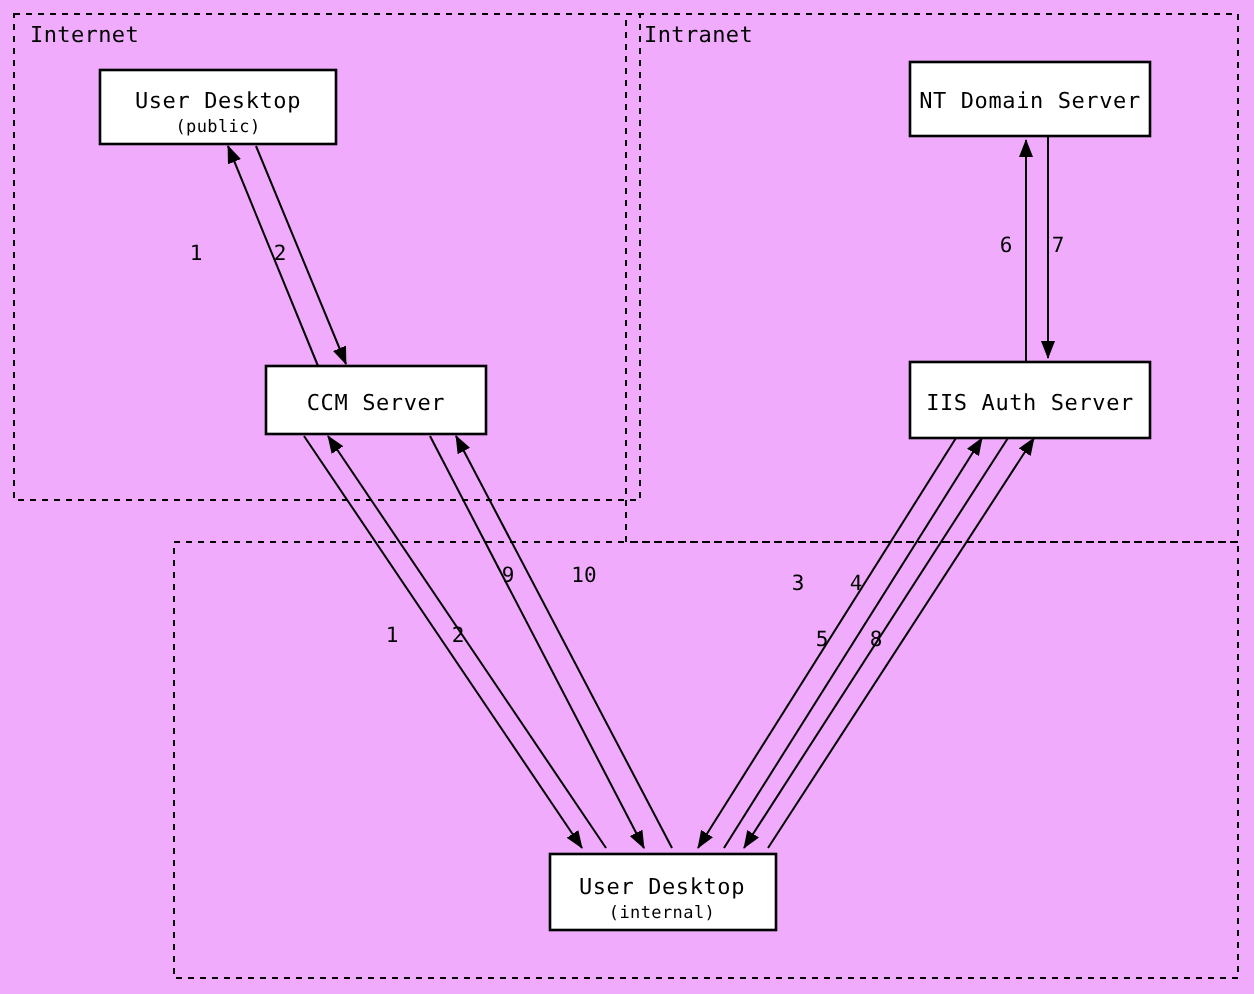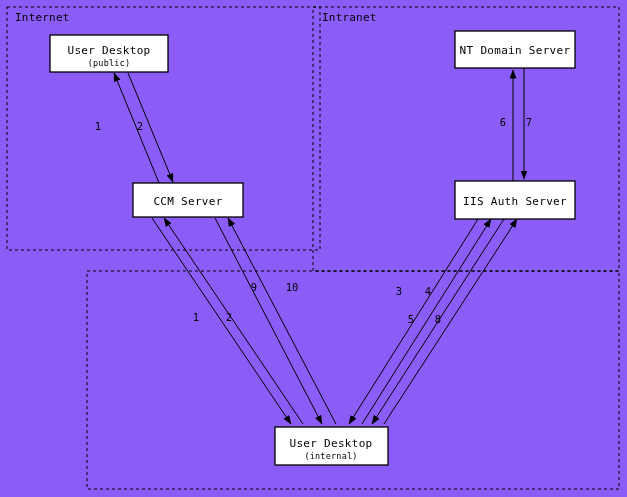--- a/index.html
+++ b/index.html
@@ -4,21 +4,21 @@
 <style>
   html, body {
     margin: 0;
     padding: 0;
     background: #ffffff;
   }
   #diagram-root {
     position: relative;
     width: 627px;
     height: 497px;
-    background: #8b5cf6;
+    background: #f0abfc;
     font-family: "DejaVu Sans Mono", "Liberation Mono", monospace;
     overflow: hidden;
   }
   svg#network-diagram {
     display: block;
     width: 627px;
     height: 497px;
   }
   .zone-rect {
     fill: none;

